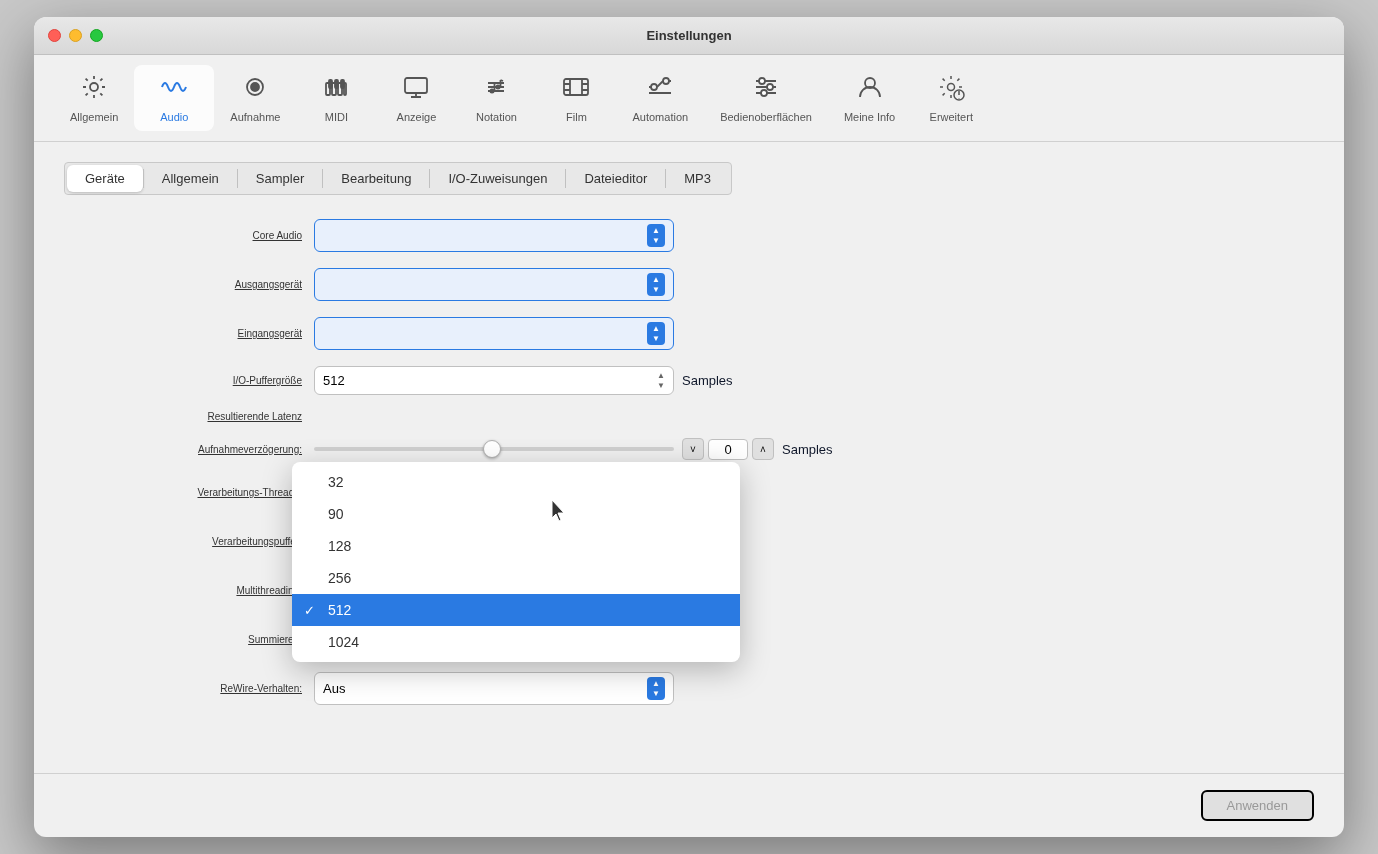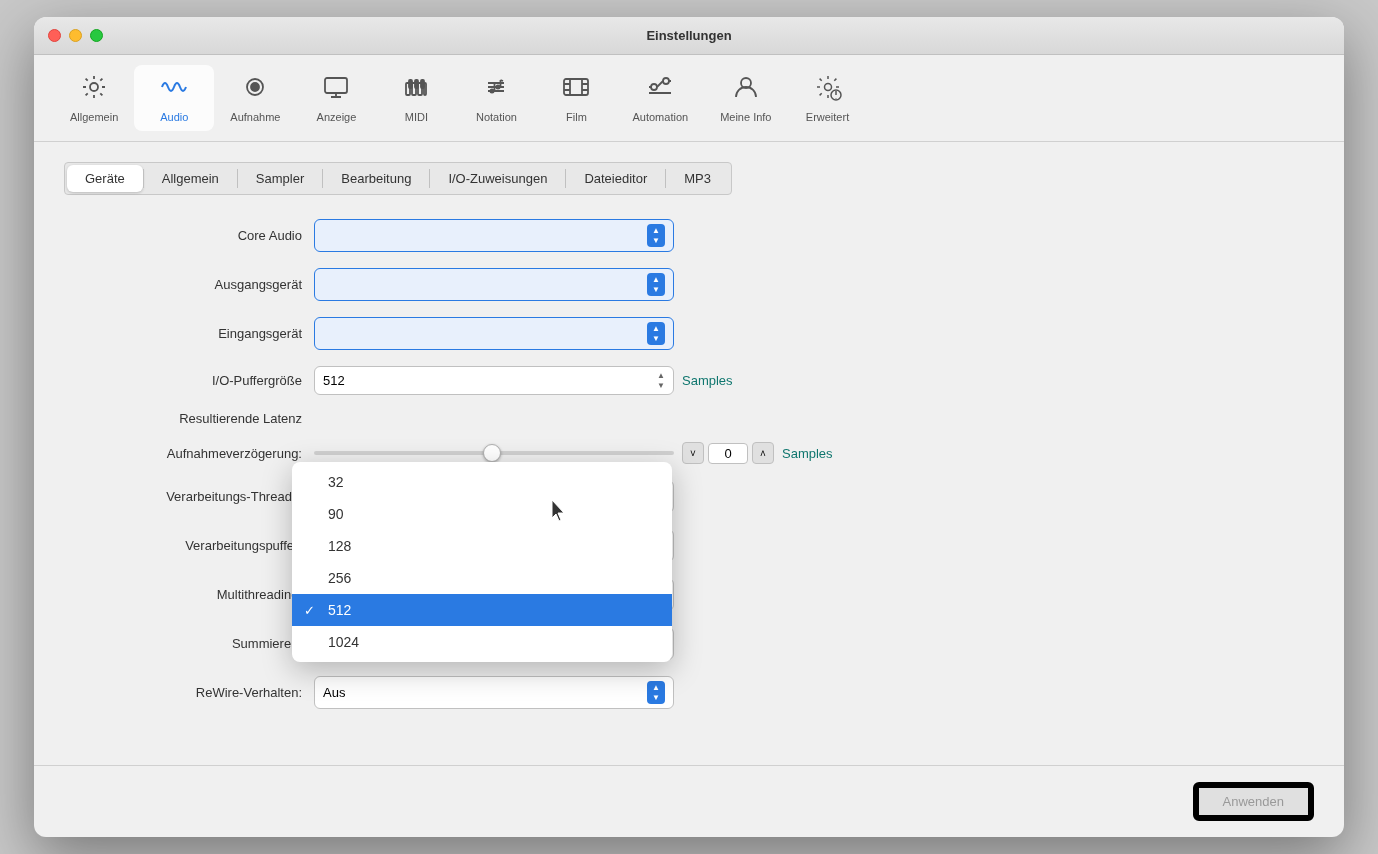--- a/index.html
+++ b/index.html
@@ -129,24 +129,25 @@
       background: #c0c0c0;
       margin: 4px 0;
     }
     .settings-grid {
       display: grid;
       grid-template-columns: 250px 1fr;
       gap: 16px 0;
       align-items: center;
     }
     .setting-label {
-      font-size: 13px;
+      font-size: 10px;
       color: #333;
       text-align: right;
       padding-right: 12px;
+      text-decoration: underline;
     }
     .setting-value {
       display: flex;
       align-items: center;
       gap: 8px;
     }
     .select-box {
       display: flex;
       align-items: center;
       justify-content: space-between;
@@ -170,21 +171,21 @@
     .blue-stepper {
       background: #2a7ae2;
       border-radius: 4px;
       padding: 2px 5px;
     }
     .blue-stepper .stepper-arrow {
       color: white;
     }
     .samples-label {
       font-size: 13px;
-      color: #0f766e;
+      color: #0f172a;
     }
     .slider-container {
       display: flex;
       align-items: center;
       gap: 8px;
     }
     .slider-track {
       width: 360px;
       height: 4px;
       background: #d0d0d0;
@@ -230,34 +231,34 @@
     }
     .bottom-bar {
       display: flex;
       justify-content: flex-end;
       padding: 16px 30px;
       border-top: 1px solid #d0d0d0;
       flex-shrink: 0;
     }
     .apply-btn {
       background: #e0e0e0;
-      border: 6px solid #000000;
+      border: 2px solid #000000;
       border-radius: 6px;
       padding: 6px 24px;
       font-size: 13px;
       color: #999;
       cursor: not-allowed;
     }
 
     
     .dropdown-overlay {
       position: absolute;
       top: 320px;
       left: 258px;
-      width: 380px;
+      width: 448px;
       background: white;
       border-radius: 8px;
       box-shadow: 0 8px 30px rgba(0,0,0,0.25);
       z-index: 100;
       overflow: hidden;
       padding: 4px 0;
     }
     .dropdown-item {
       padding: 8px 20px 8px 36px;
       font-size: 14px;
@@ -319,46 +320,46 @@
     </div>
 
     <div class="toolbar-item">
       <span class="icon">
         <svg class="icon-svg" viewBox="0 0 28 28" fill="none" stroke="#555" stroke-width="1.8">
           <circle cx="14" cy="14" r="8" fill="none"></circle>
           <circle cx="14" cy="14" r="4" fill="#555"></circle>
         </svg>
       </span>
       <span class="label">Aufnahme</span>
-    </div>
-
-    <div class="toolbar-item">
-      <span class="icon">
-        <svg class="icon-svg" viewBox="0 0 28 28" fill="none" stroke="#555" stroke-width="1.8">
-          <rect x="3" y="5" width="22" height="15" rx="2"></rect>
-          <line x1="14" y1="20" x2="14" y2="24"></line>
-          <line x1="9" y1="24" x2="19" y2="24"></line>
-        </svg>
-      </span>
-      <span class="label">Anzeige</span>
     </div>
 
     <div class="toolbar-item">
       <span class="icon">
         <svg class="icon-svg" viewBox="0 0 28 28" fill="none" stroke="#555" stroke-width="1.8">
           <rect x="4" y="10" width="4" height="12" rx="1"></rect>
           <rect x="10" y="10" width="4" height="12" rx="1"></rect>
           <rect x="16" y="10" width="4" height="12" rx="1"></rect>
           <rect x="22" y="10" width="2" height="12" rx="1"></rect>
           <rect x="7" y="7" width="3" height="8" rx="1" fill="#555"></rect>
           <rect x="13" y="7" width="3" height="8" rx="1" fill="#555"></rect>
           <rect x="19" y="7" width="3" height="8" rx="1" fill="#555"></rect>
         </svg>
       </span>
       <span class="label">MIDI</span>
+    </div>
+
+    <div class="toolbar-item">
+      <span class="icon">
+        <svg class="icon-svg" viewBox="0 0 28 28" fill="none" stroke="#555" stroke-width="1.8">
+          <rect x="3" y="5" width="22" height="15" rx="2"></rect>
+          <line x1="14" y1="20" x2="14" y2="24"></line>
+          <line x1="9" y1="24" x2="19" y2="24"></line>
+        </svg>
+      </span>
+      <span class="label">Anzeige</span>
     </div>
 
     <div class="toolbar-item">
       <span class="icon">
         <svg class="icon-svg" viewBox="0 0 28 28" fill="none" stroke="#555" stroke-width="1.8">
           <line x1="6" y1="10" x2="22" y2="10"></line>
           <line x1="6" y1="14" x2="22" y2="14"></line>
           <line x1="6" y1="18" x2="22" y2="18"></line>
           <circle cx="10" cy="18" r="2.5" fill="#555" stroke="none"></circle>
           <line x1="12.5" y1="18" x2="12.5" y2="10"></line>
@@ -392,20 +393,33 @@
           <circle cx="20" cy="8" r="3"></circle>
           <line x1="11" y1="14" x2="17" y2="8"></line>
           <line x1="3" y1="14" x2="5" y2="14"></line>
           <line x1="23" y1="8" x2="25" y2="8"></line>
           <line x1="3" y1="20" x2="25" y2="20"></line>
         </svg>
       </span>
       <span class="label">Automation</span>
     </div>
 
+    <div class="toolbar-item">
+      <span class="icon">
+        <svg class="icon-svg" viewBox="0 0 28 28" fill="none" stroke="#555" stroke-width="1.8">
+          <line x1="4" y1="8" x2="24" y2="8"></line>
+          <line x1="4" y1="14" x2="24" y2="14"></line>
+          <line x1="4" y1="20" x2="24" y2="20"></line>
+          <circle cx="10" cy="8" r="3" fill="white" stroke="#555"></circle>
+          <circle cx="18" cy="14" r="3" fill="white" stroke="#555"></circle>
+          <circle cx="12" cy="20" r="3" fill="white" stroke="#555"></circle>
+        </svg>
+      </span>
+      <span class="label">Bedienoberflächen</span>
+    </div>
 
     <div class="toolbar-item">
       <span class="icon">
         <svg class="icon-svg" viewBox="0 0 28 28" fill="none" stroke="#555" stroke-width="1.8">
           <circle cx="14" cy="10" r="5"></circle>
           <path d="M4 24c0-5.5 4.5-10 10-10s10 4.5 10 10"></path>
         </svg>
       </span>
       <span class="label">Meine Info</span>
     </div>

